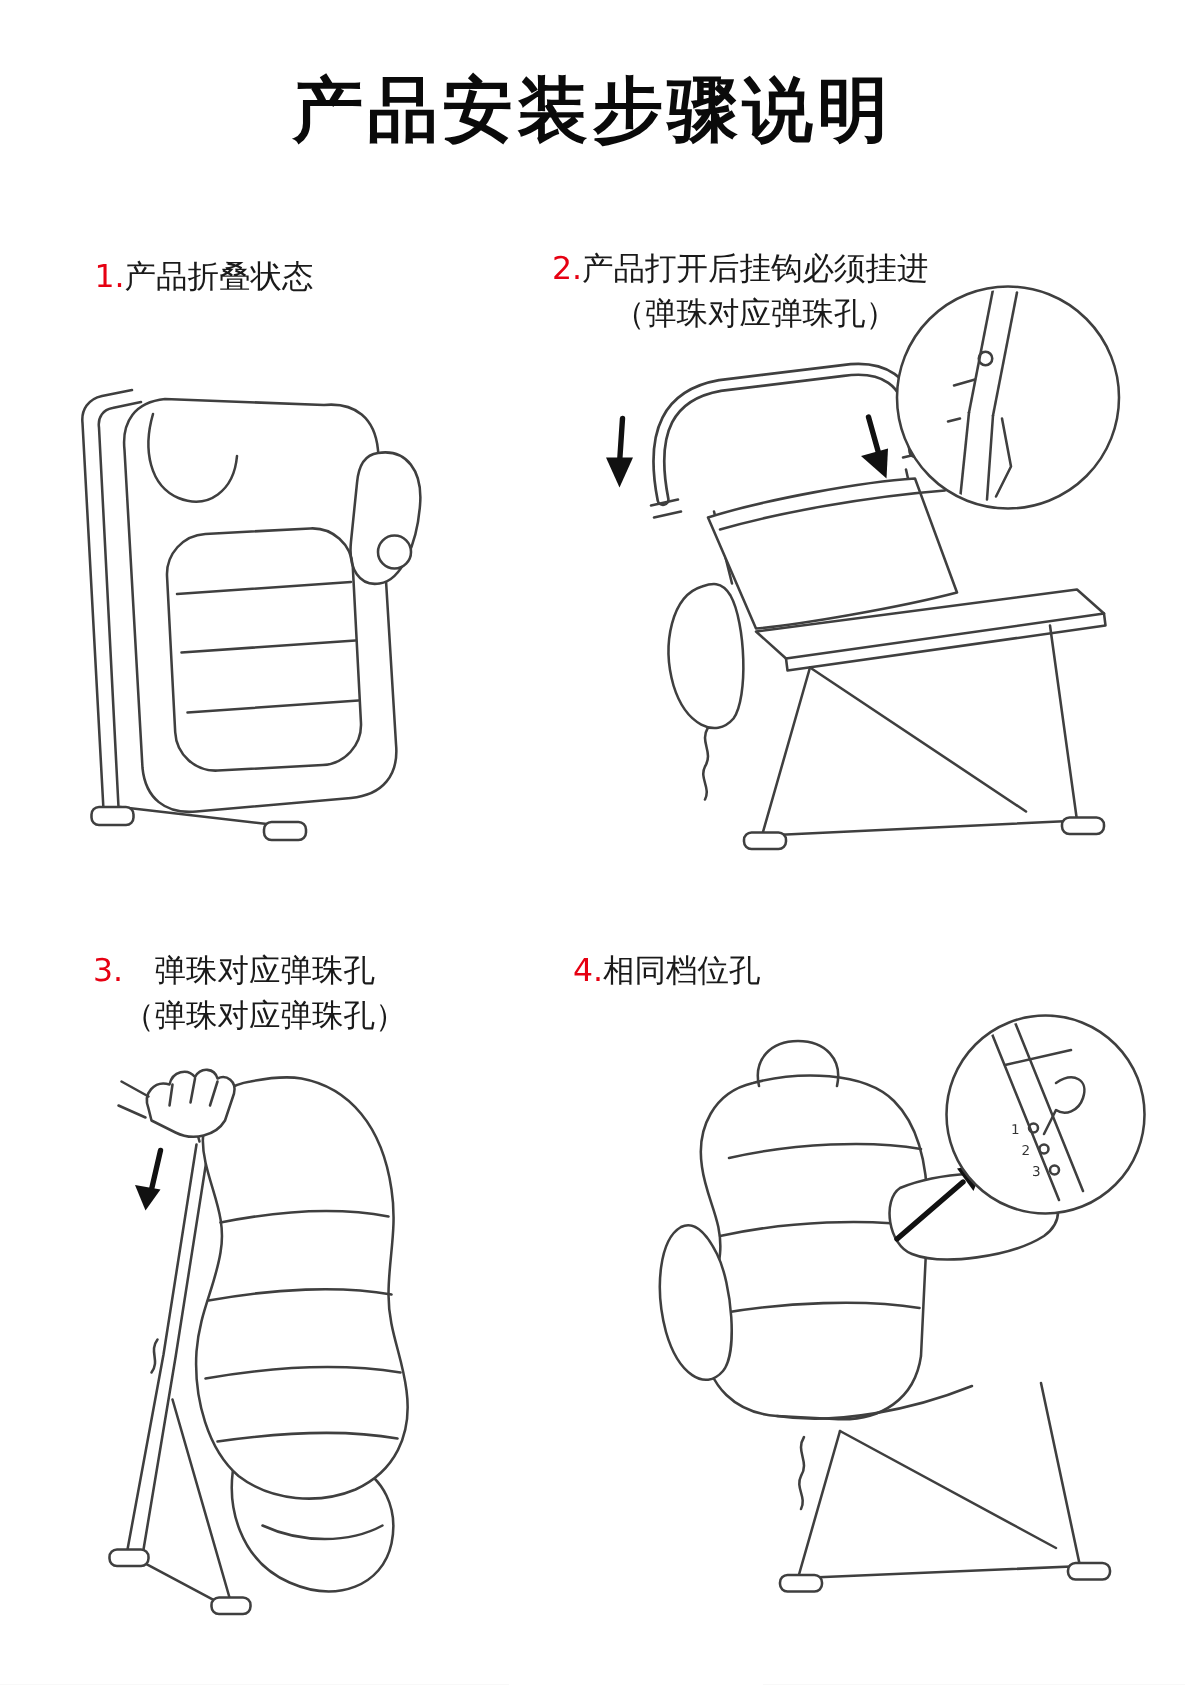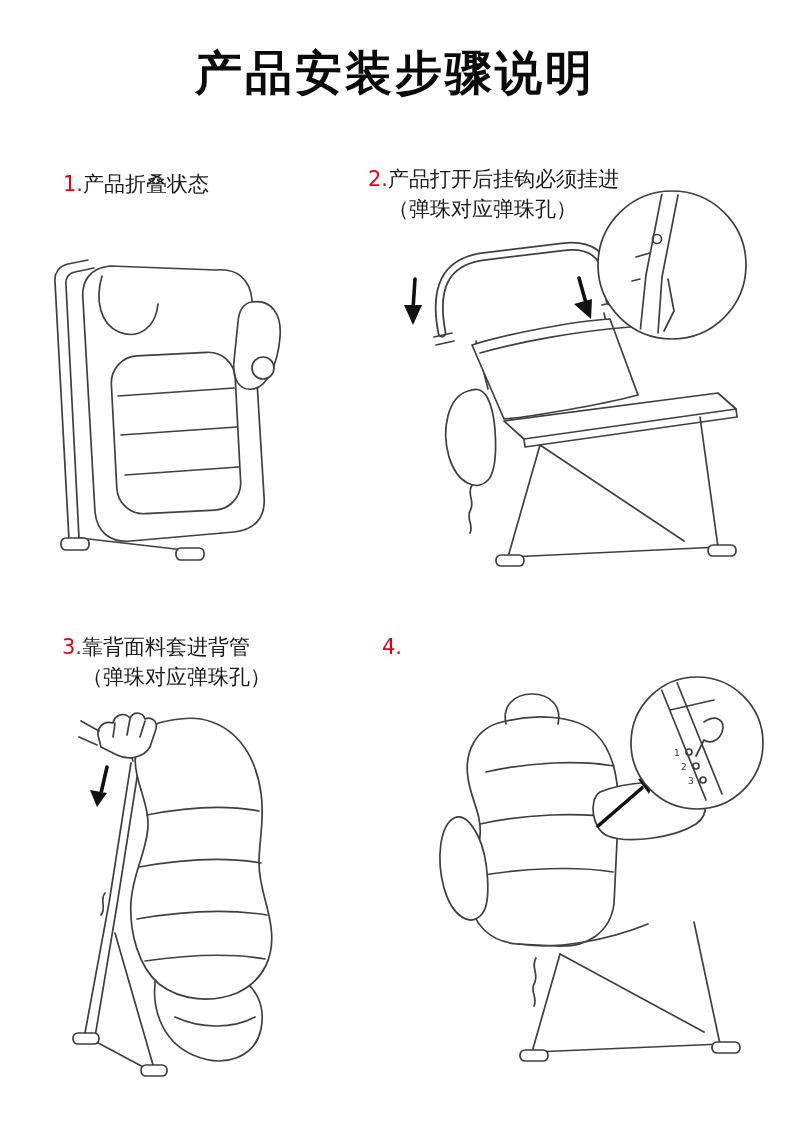--- a/index.html
+++ b/index.html
@@ -13,21 +13,21 @@
     position:absolute; top:42px; left:0; width:100%;
     text-align:center; font-size:47px; font-weight:900;
     letter-spacing:3px; color:#0a0a0a;
   }
   .step-label {
     position:absolute; display:flex; align-items:flex-start;
     font-size:21px; line-height:1.42; font-weight:500; color:var(--ink,#1a1a1a);
     white-space:nowrap;
   }
   .step-num { color:var(--accent,#e60012); }
-  .step-lines { display:flex; flex-direction:column; }
+  .step-lines { display:flex; flex-direction:column;align-items:center; }
   .art { position:absolute; }
   .art svg { display:block; width:100%; height:100%; }
 
   
   .ln { fill:none; stroke:var(--line,#3f3f3f); stroke-width:1.7; stroke-linecap:round; stroke-linejoin:round; }
   .fl { fill:#ffffff; }
   .arrow-line { fill:none; stroke:#111; stroke-width:3.6; stroke-linecap:round; }
   .solid { fill:#111; stroke:none; }
   .tube-o { fill:none; stroke:var(--line,#3f3f3f); stroke-width:9; stroke-linecap:round; }
   .tube-i { fill:none; stroke:#ffffff; stroke-width:5.4; stroke-linecap:round; }
@@ -51,28 +51,29 @@
     <span class="step-num">2.</span>
     <span class="step-lines">
       <span>产品打开后挂钩必须挂进</span>
       <span>（弹珠对应弹珠孔）</span>
     </span>
   </div>
 
   <div class="step-label" style="left:62px; top:633px;">
     <span class="step-num">3.</span>
     <span class="step-lines">
-      <span>靠背面料套进背管</span>
+      <span>弹珠对应弹珠孔</span>
       <span>（弹珠对应弹珠孔）</span>
     </span>
   </div>
 
   <div class="step-label" style="left:382px; top:633px;">
     <span class="step-num">4.</span>
     <span class="step-lines">
+      <span>相同档位孔</span>
     </span>
   </div>
 
   <div class="art" style="left:28px; top:238px; width:272px; height:345px;">
     <svg viewBox="0 0 272 345">
       <g class="ln">
         <path d="M60,22 L40,26 C31,28 26,35 27,44 L41,302"></path>
         <path d="M66,30 L47,34 C41,35 37,40 38,47 L51,300"></path>
         <path d="M52,300 L156,312"></path>
         <rect class="fl" x="33" y="300" width="28" height="12" rx="5"></rect>

